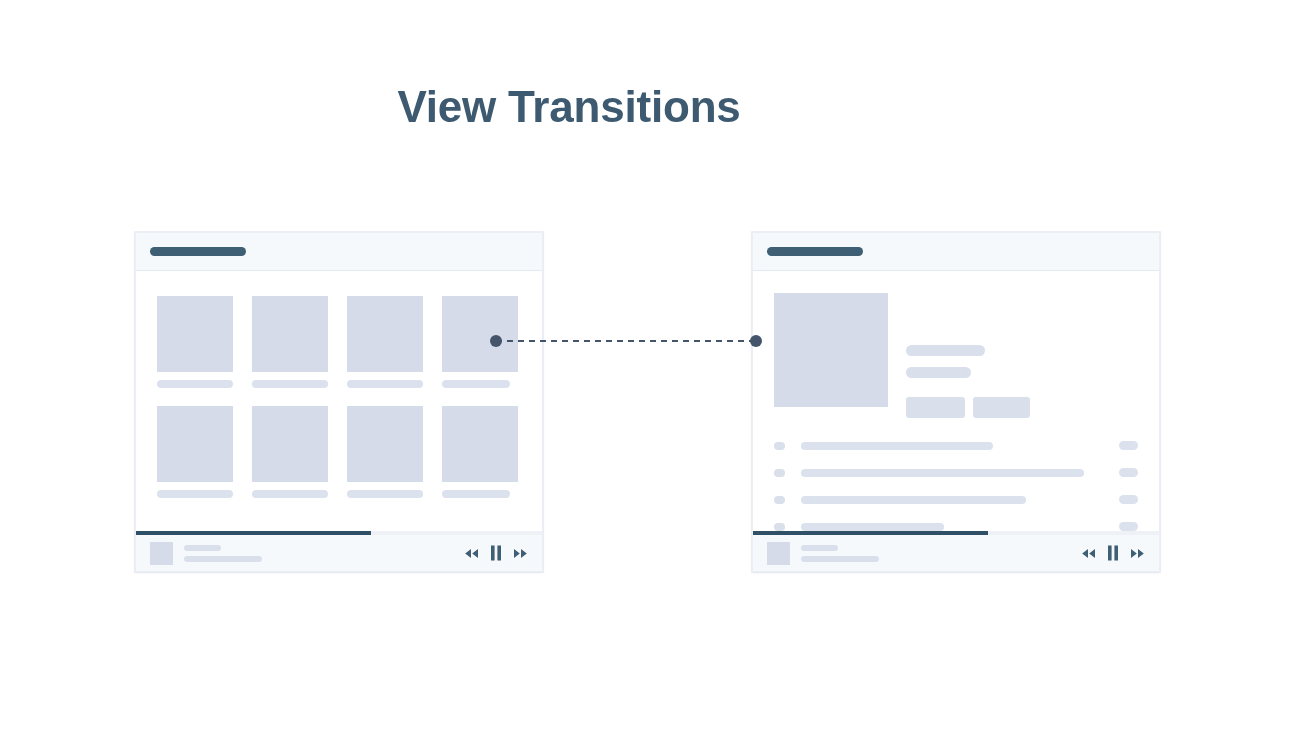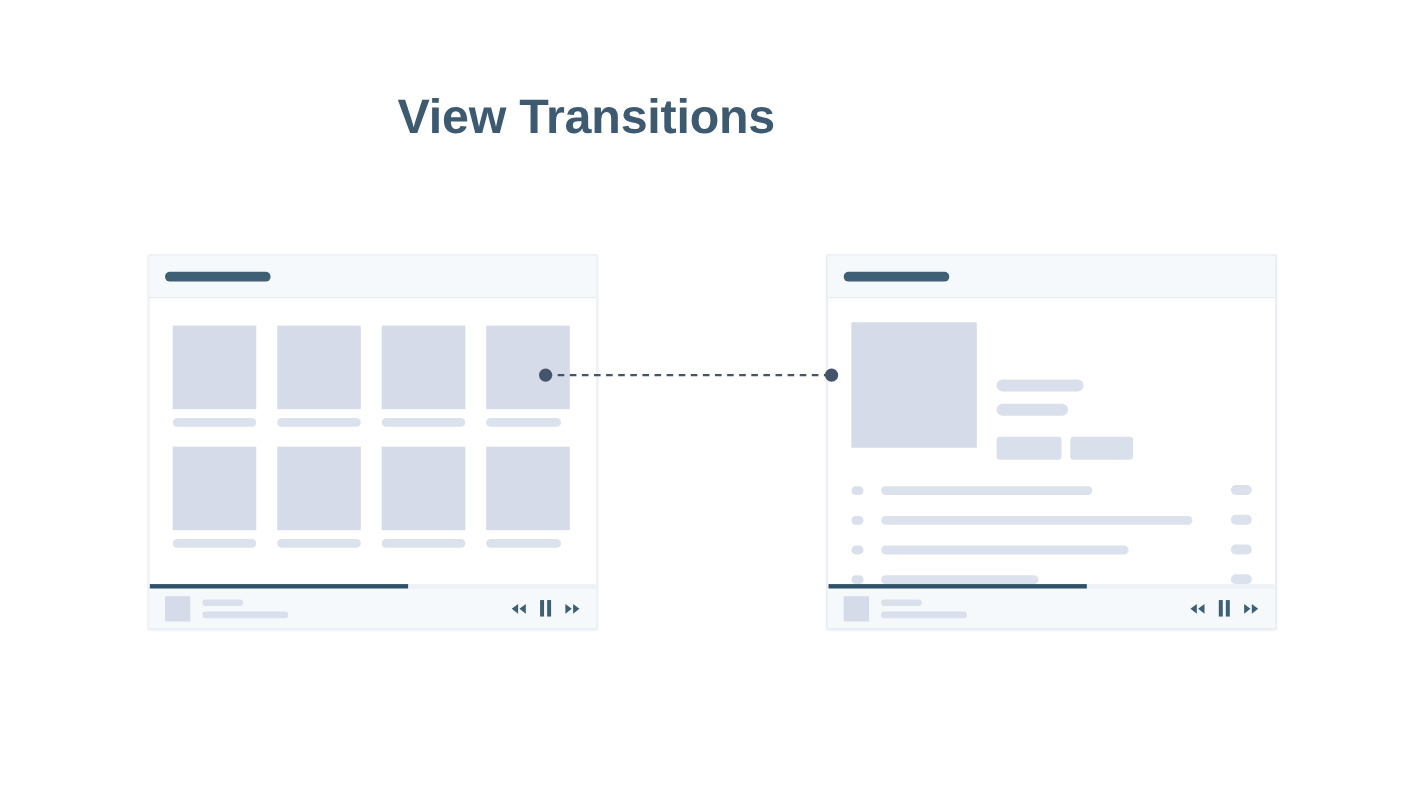--- a/index.html
+++ b/index.html
@@ -20,20 +20,21 @@
     position: absolute;
     top: 78px;
     left: 0;
     width: 1066px;
     text-align: center;
     font-size: 44px;
     font-weight: bold;
     letter-spacing: -0.2px;
     color: #3d5a70;
     line-height: 58px;
+    padding-left: 36px;
   }
 
   
   .panel {
     position: absolute;
     top: 232px;
     width: 408px;
     height: 340px;
     background: #ffffff;
     border: 1px solid #eaeff5;

